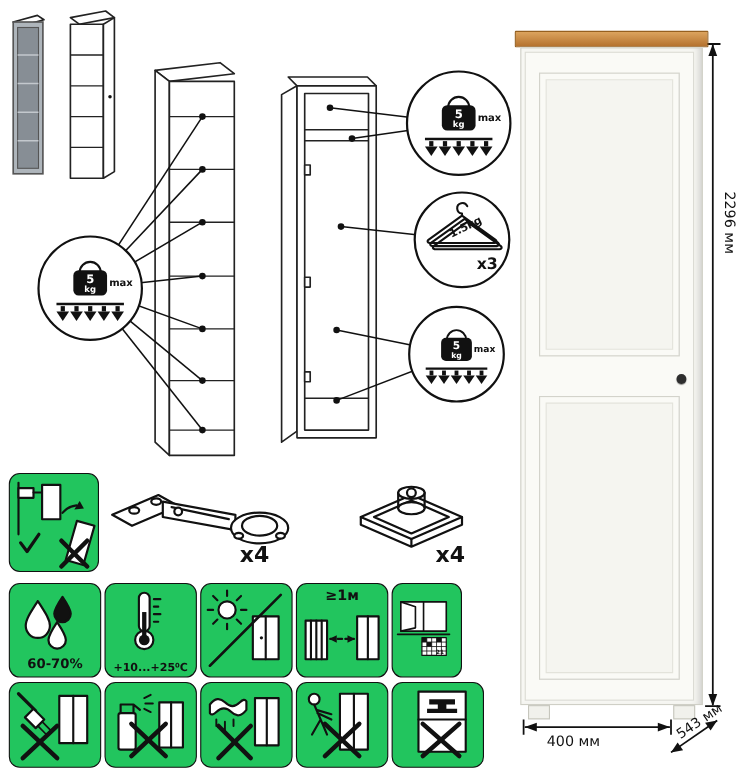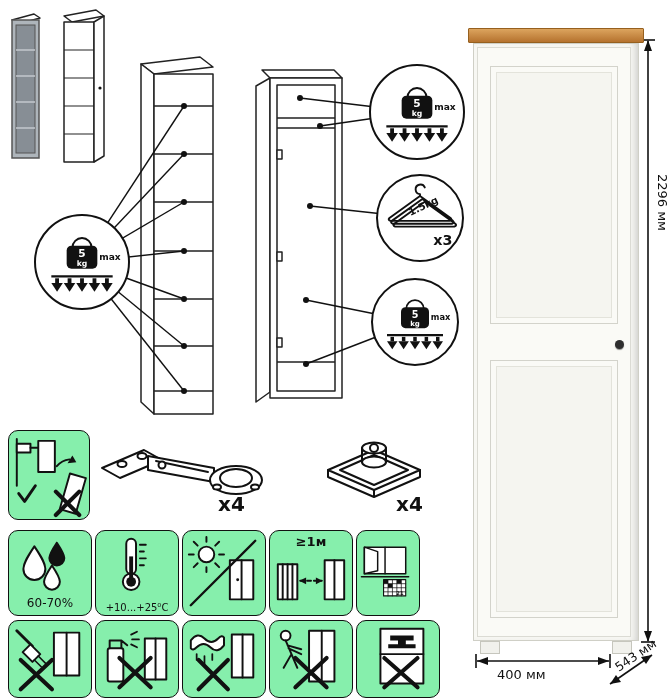--- a/index.html
+++ b/index.html
@@ -6,23 +6,23 @@
   .stage{position:relative;width:672px;height:700px;background:#ffffff;overflow:hidden;
          font-family:"DejaVu Sans",sans-serif;color:#111;}
   .abs{position:absolute;}
   svg text{font-family:"DejaVu Sans",sans-serif;}
   .ln{stroke:#111;stroke-width:2;fill:none;stroke-linecap:round;stroke-linejoin:round;}
   .thin{stroke:#222;stroke-width:1.5;fill:#fff;stroke-linejoin:round;}
   .fil{fill:#111;stroke:none;}
   .xmark line{stroke:#111;stroke-width:4.2;stroke-linecap:round;}
   .badge{position:absolute;background:#fff;border:2.4px solid #111;border-radius:50%;box-sizing:border-box;}
   .badge svg{width:100%;height:100%;display:block;}
-  .pict{position:absolute;background:#86efac;border:1.8px solid #111;border-radius:10px;box-sizing:border-box;}
+  .pict{position:absolute;background:#22c55e;border:1.8px solid #111;border-radius:10px;box-sizing:border-box;}
   .pict svg{position:absolute;left:0;top:0;width:100%;height:100%;}
-  .cap{position:absolute;left:0;right:0;bottom:5px;text-align:center;font-weight:400;font-size:12px;}
+  .cap{position:absolute;left:0;right:0;bottom:5px;text-align:center;font-weight:700;font-size:12px;}
   .cap-sm{font-size:10px;bottom:2px;}
   .toplab{position:absolute;left:0;right:0;top:3px;text-align:center;font-weight:700;font-size:13px;}
   .count{position:absolute;font-weight:700;font-size:20px;}
   .dimlabel{position:absolute;font-size:13px;white-space:nowrap;}
   
   .wardrobe{position:absolute;left:468px;top:28px;width:176px;height:626px;}
   .w-top{position:absolute;left:0;top:0;right:0;height:15px;background:linear-gradient(180deg,#dca45e,#b5722e);
          border:1px solid #96601f;box-sizing:border-box;border-radius:1px;}
   .w-body{position:absolute;left:5px;top:15px;right:5px;bottom:13px;background:#f7f7f3;border:1px solid #cfcfc6;
           box-sizing:border-box;box-shadow:inset -7px 0 9px -6px rgba(0,0,0,.22);}

